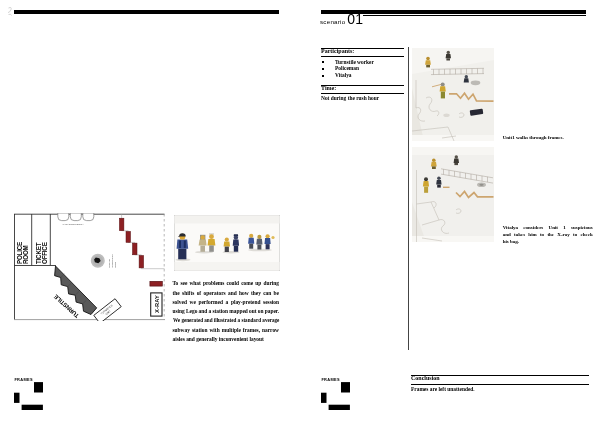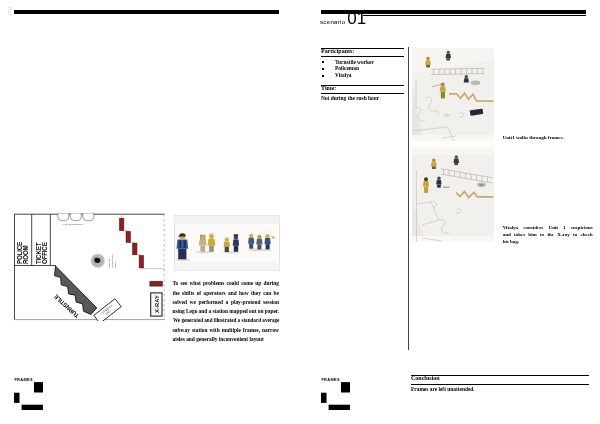--- a/index.html
+++ b/index.html
@@ -16,21 +16,21 @@
 
   <svg class="abs" style="left:6px;top:6px;" width="12" height="12" viewBox="0 0 12 12" xmlns="http://www.w3.org/2000/svg">
     <path d="M2.5 2 Q6 0.5 5 3.5 Q3.5 7 2 6.5 M2.5 8.5 Q5 7.5 5.5 9.5" fill="none" stroke="#cfcfcf" stroke-width="0.9"></path>
   </svg>
 
   <div class="abs" style="left:14px;top:10px;width:265px;height:4px;background:#000;"></div>
   <div class="abs" style="left:321px;top:10px;width:264.5px;height:4px;background:#000;"></div>
   <div class="abs" style="left:363px;top:15.3px;width:222.5px;height:0.8px;background:#000;"></div>
 
   <div class="abs" style="left:320px;top:13.1px;width:120px;height:12px;font-family:'Liberation Sans',sans-serif;line-height:12px;">
-    <span style="font-size:6.2px;letter-spacing:0.25px;">scenario&nbsp;</span><span style="font-size:17px;">01</span>
+    <span style="font-size:6.2px;letter-spacing:0.25px;">scenario&nbsp;</span><span style="font-size:14px;">01</span>
   </div>
 
   <div class="rule" style="left:321px;top:47.7px;width:83px;"></div>
   <div class="abs serifb" style="left:321px;top:47.7px;font-size:6px;line-height:7px;">Participants:</div>
   <div class="rule" style="left:321px;top:55.8px;width:83px;"></div>
   <div class="abs serifb" style="left:335px;top:58.5px;font-size:5.4px;line-height:6.9px;">
     <div>Turnstile worker</div>
     <div>Policeman</div>
     <div>Vitalya</div>
   </div>

